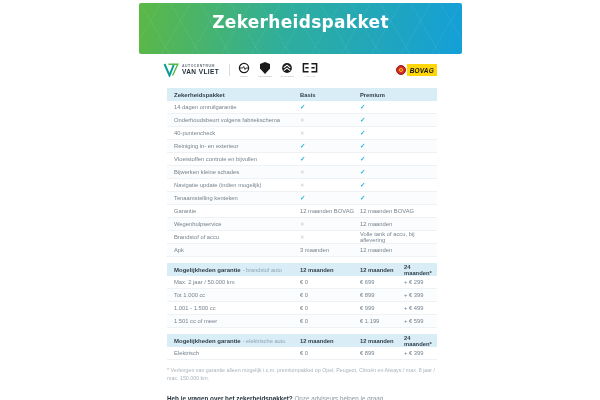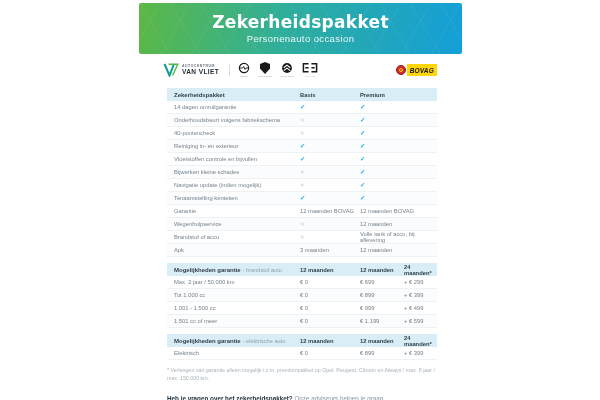--- a/index.html
+++ b/index.html
@@ -48,21 +48,20 @@
   .footnote{margin-top:6px;font-size:5.3px;line-height:1.55;color:#a9b3bb;}
   .footer-line{margin-top:13px;font-size:6.3px;}
   .footer-q{font-weight:bold;color:#22313c;}
   .footer-a{color:#8a959d;}
 </style>
 </head>
 <body>
 
 <div class="hero">
   <h1>Zekerheidspakket</h1>
-  <h2>Personenauto occasion</h2>
 </div>
 
 <div class="logo-row">
   <div class="dealer">
     <svg width="16" height="14" viewBox="0 0 16 14">
       <path d="M1.5 1 L6.5 12.5 L11 1" stroke="#0a9e93" stroke-width="2" fill="none"></path>
       <path d="M5.5 1.2 L14.8 1.2 L9.6 12.5" stroke="#56b947" stroke-width="1.4" fill="none"></path>
     </svg>
     <div class="dealer-txt">
       <span class="dealer-top">AUTOCENTRUM</span>

